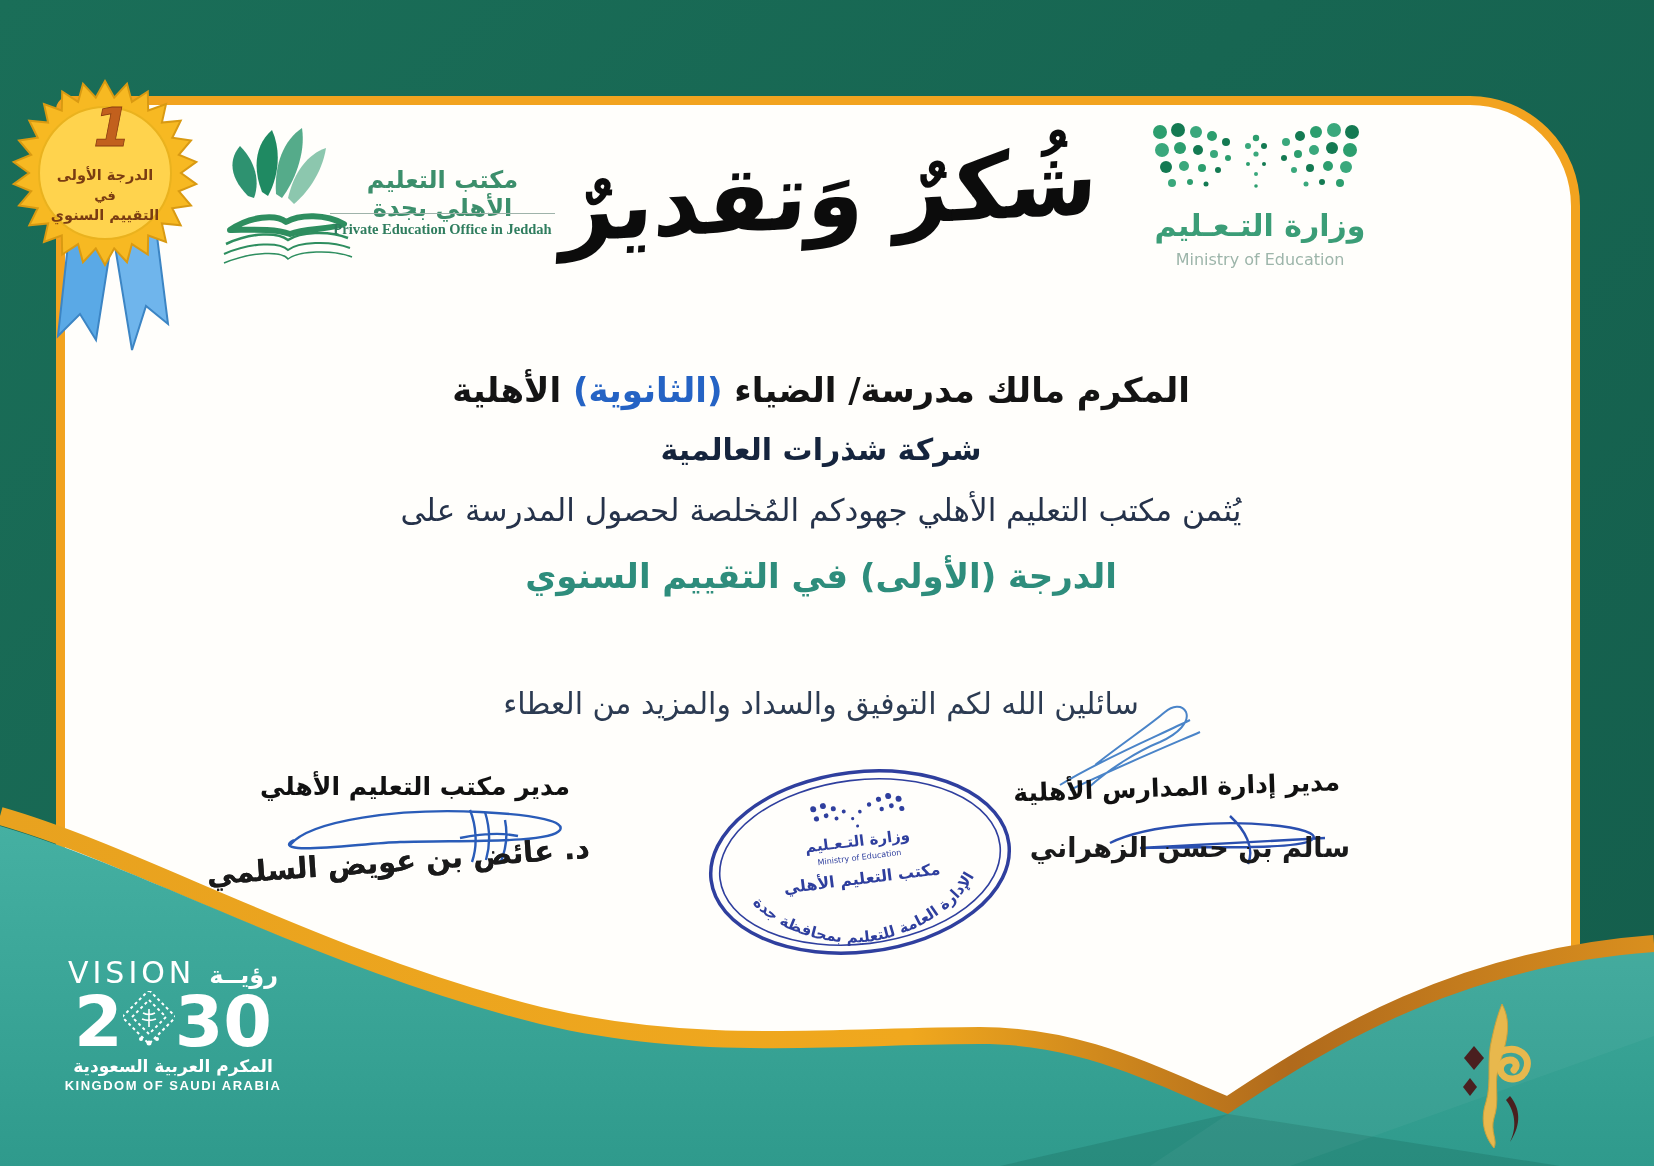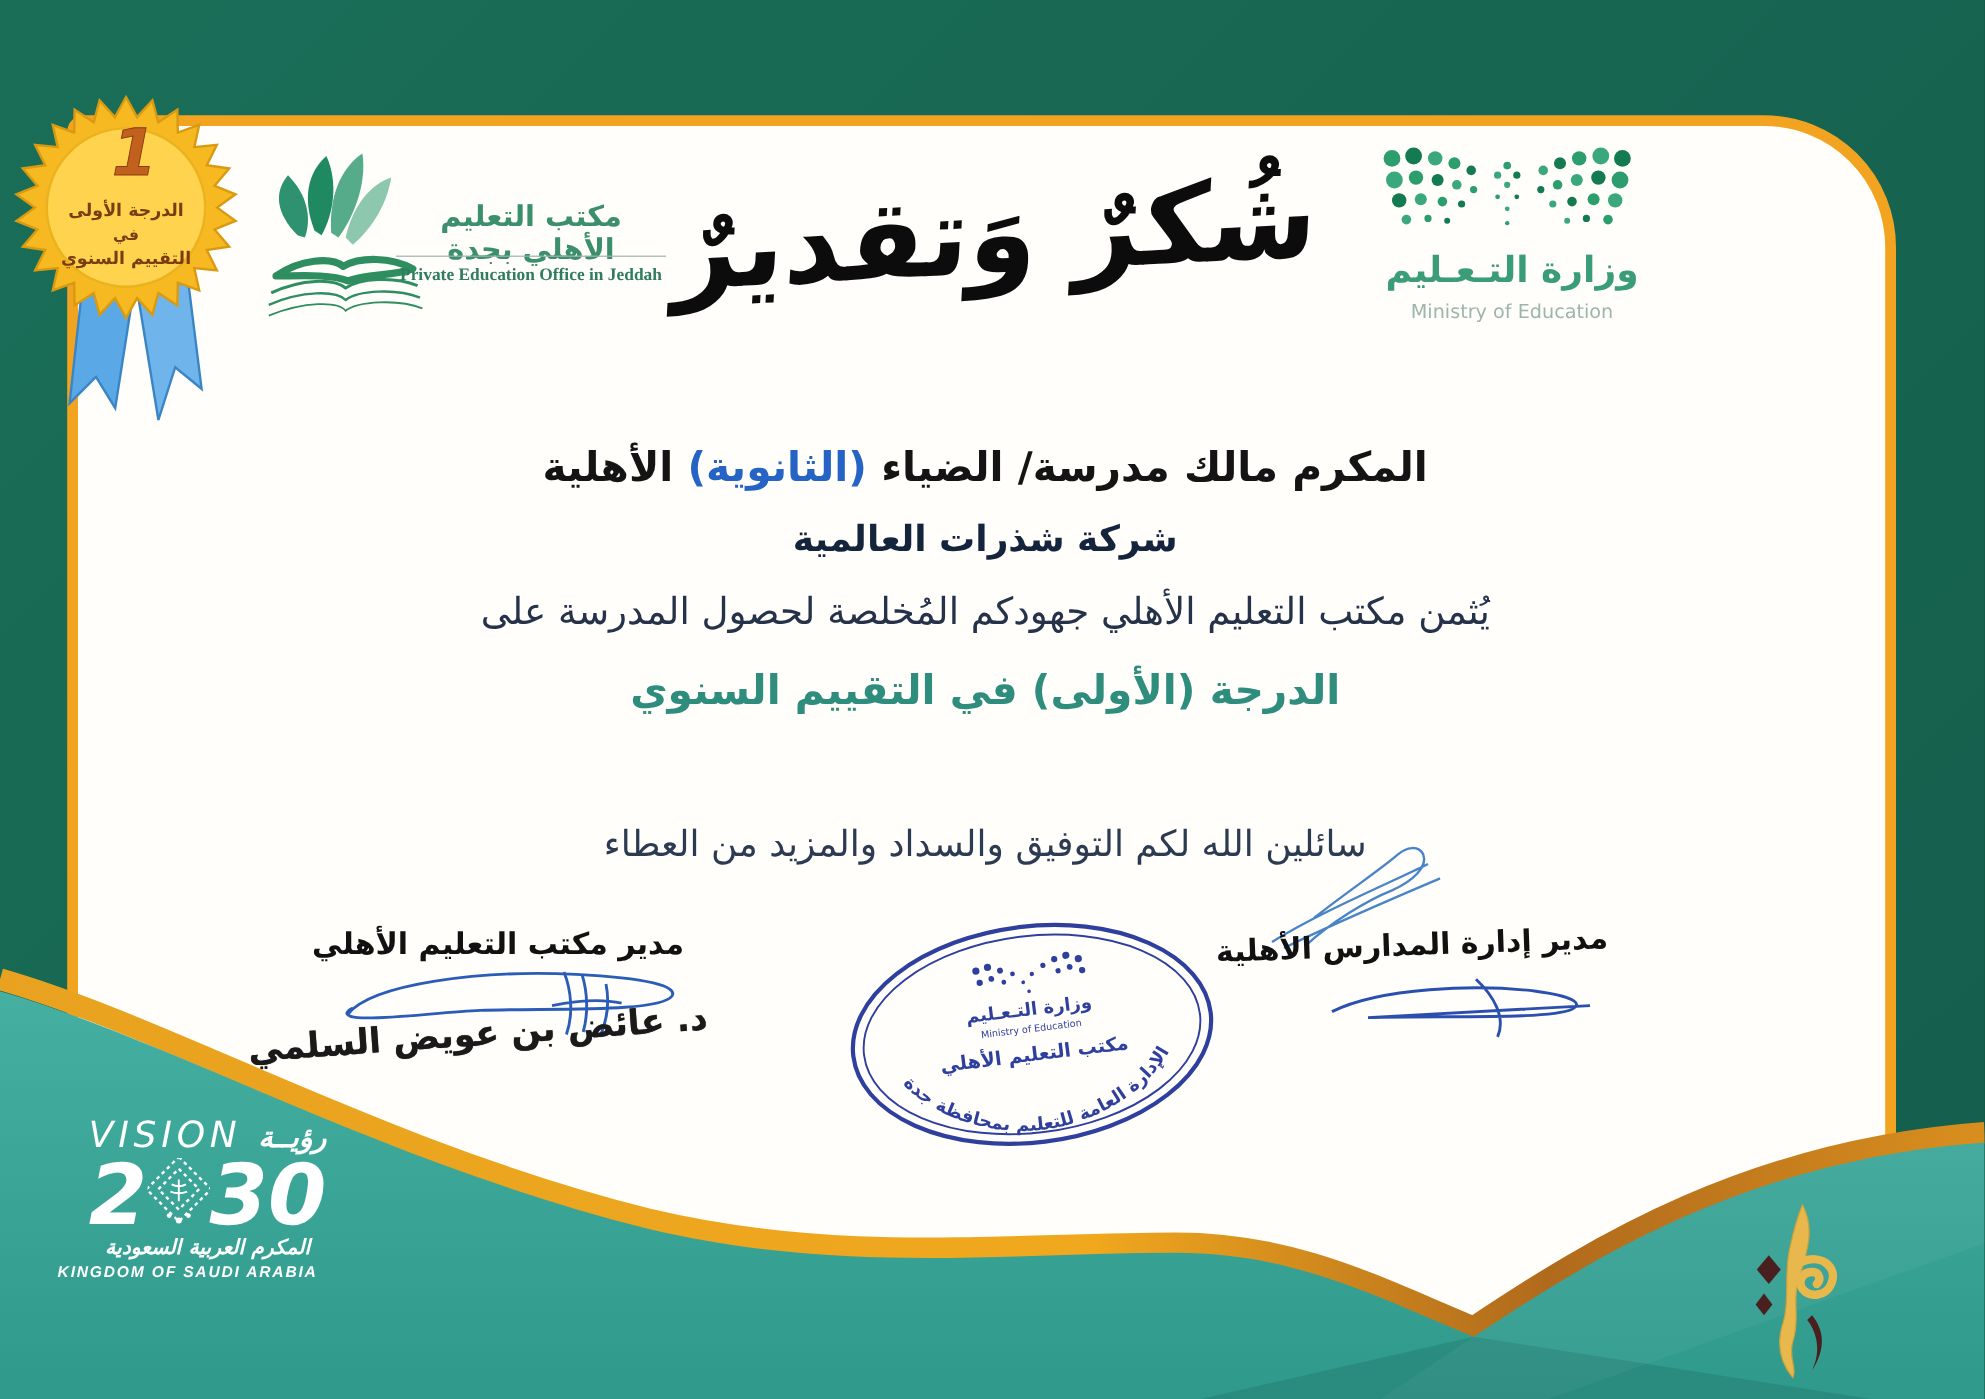--- a/index.html
+++ b/index.html
@@ -38,26 +38,26 @@
   .sig-title{font-size:25px;font-weight:bold;color:#111;direction:rtl;white-space:nowrap;}
   .sig-name{font-size:29px;font-weight:bold;color:#1a1a1a;direction:rtl;white-space:nowrap;}
   .sigL-title{left:290px;top:772px;width:280px;text-align:center;}
   .sigL-name{left:270px;top:842px;width:320px;text-align:center;transform:rotate(-4deg);
              text-shadow:0 0 0.6px #333;}
   .sigR-title{left:1060px;top:772px;width:280px;text-align:center;transform:rotate(-2deg);}
   .sigR-name{left:1060px;top:832px;width:290px;text-align:center;font-size:27px;}
   
   .stamp{left:700px;top:762px;width:320px;height:200px;}
   
-  .vision{left:48px;top:929px;width:250px;color:#fff;font-style:italic;}
+  .vision{left:48px;top:955px;width:250px;color:#fff;}
   .v-row1{display:flex;justify-content:center;align-items:baseline;gap:14px;font-size:30px;letter-spacing:4px;}
   .v-ar{font-size:24px;font-weight:bold;letter-spacing:0;direction:rtl;}
   .v-row2{display:flex;justify-content:center;align-items:center;font-size:70px;font-weight:bold;line-height:64px;}
   .v-row3{font-size:17px;direction:rtl;text-align:center;margin-top:2px;font-weight:bold;}
-  .v-row4{font-size:13px;text-align:left;letter-spacing:1.5px;font-weight:bold;
+  .v-row4{font-size:13px;text-align:center;letter-spacing:1.5px;font-weight:bold;
           font-family:"Liberation Sans",sans-serif;margin-top:2px;}
   svg{display:block;}
 </style>
 </head>
 <body>
 
 <div class="canvas">
 
   <div class="panel"></div>
 
@@ -146,20 +146,21 @@
   <svg class="abs" style="left:280px;top:800px" width="300" height="70" viewBox="0 0 300 70">
     <path d="M10 45 C30 20 120 8 200 12 C260 15 285 22 280 30 C270 44 180 40 120 42 C90 43 40 50 18 48 C8 47 6 44 14 40" fill="none" stroke="#2a5cb8" stroke-width="2.4"></path>
     <path d="M190 10 C196 25 198 45 192 62 M205 12 C210 28 210 46 206 60 M180 38 C200 34 220 32 238 36 M225 20 C228 35 226 50 220 64" fill="none" stroke="#2a5cb8" stroke-width="2.4"></path>
   </svg>
   <div class="abs sig-name sigL-name">د. عائض بن عويض السلمي</div>
 
   <div class="abs sig-title sigR-title">مدير إدارة المدارس الأهلية</div>
   <svg class="abs" style="left:1080px;top:808px" width="260" height="60" viewBox="0 0 260 60">
     <path d="M30 35 C70 15 150 12 200 18 C230 22 240 28 230 33 C210 42 120 38 60 40 L245 30 M150 8 C165 22 175 40 168 56" fill="none" stroke="#2a4faf" stroke-width="2.4"></path>
   </svg>
+  <div class="abs sig-name sigR-name">سالم بن حسن الزهراني</div>
 
   <div class="abs stamp">
     <svg width="320" height="200" viewBox="0 0 320 200">
       <g transform="rotate(-7 160 100)">
         <ellipse cx="160" cy="100" rx="150" ry="90" fill="none" stroke="#2f3f9e" stroke-width="3.5"></ellipse>
         <ellipse cx="160" cy="100" rx="141" ry="82" fill="none" stroke="#2f3f9e" stroke-width="1.6"></ellipse>
         <g fill="#2f3f9e">
           <circle cx="120" cy="42" r="3"></circle>
             <circle cx="130" cy="40" r="3"></circle>
             <circle cx="140" cy="44" r="2.5"></circle>

